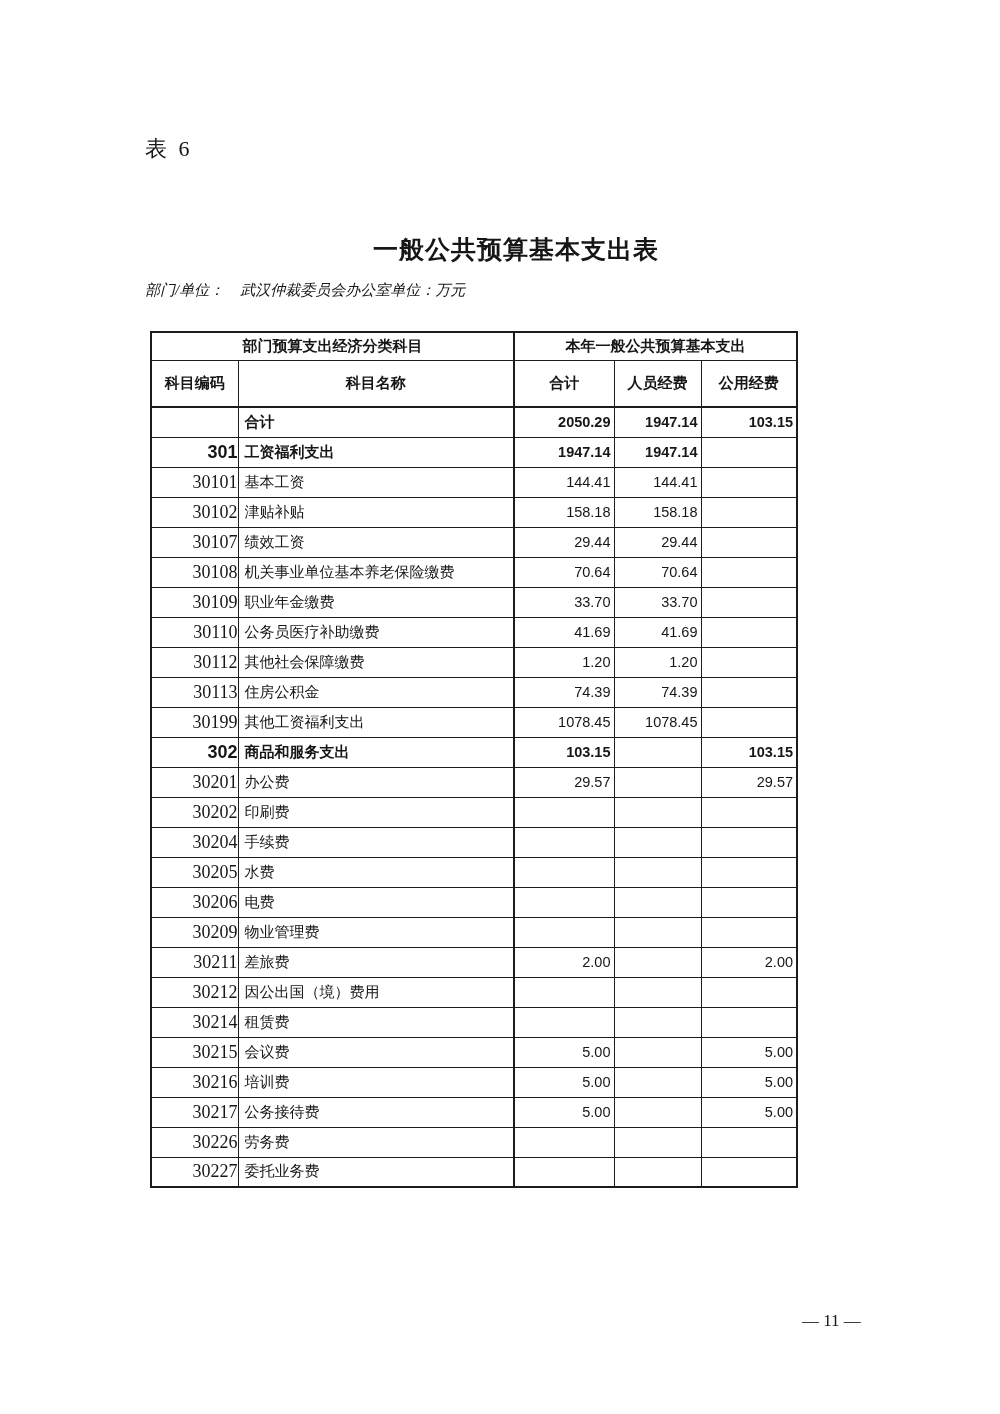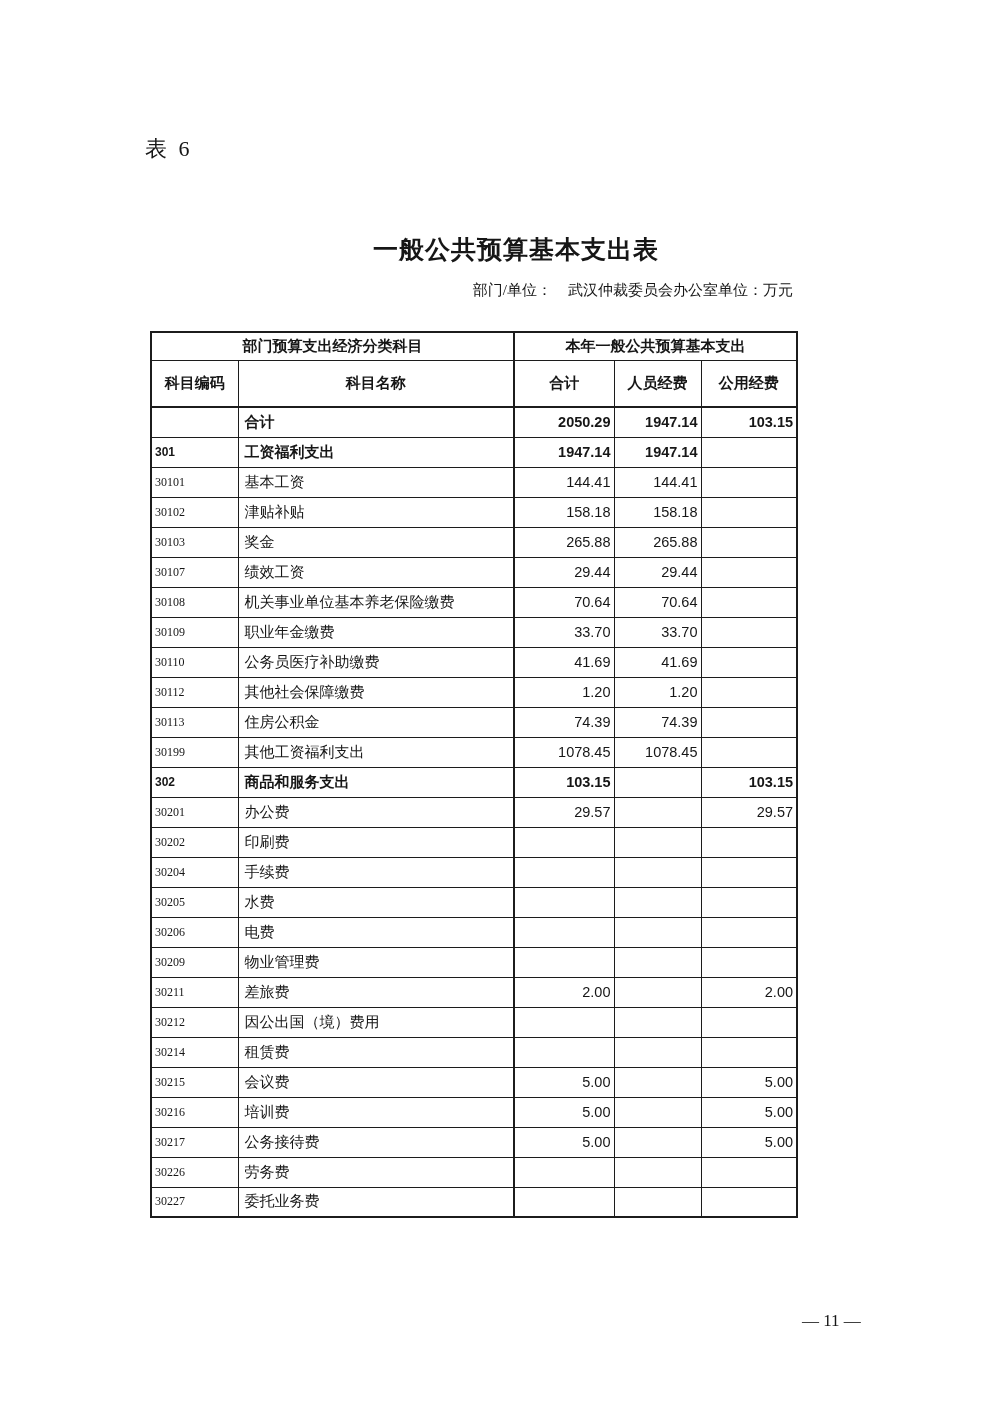--- a/index.html
+++ b/index.html
@@ -15,22 +15,23 @@
     font-size: 22px; letter-spacing: 3px; text-align: center;
   }
   .doc-title {
     position: absolute; top: 233px; left: 0; width: 1000px;
     text-align: center;
     font-family: "Liberation Sans", "DejaVu Sans", sans-serif;
     font-weight: bold; font-size: 25px; letter-spacing: 1px; margin-left: 16px;
   }
   .meta {
     position: absolute; left: 145px; top: 281px; width: 648px;
-    display: flex; justify-content: flex-end;
+    display: flex; justify-content: flex-start;
     font-size: 15px;
+    font-style: italic;
   }
   .meta .dept-value { margin-left: 16px; }
   table.budget-table {
     position: absolute; left: 150px; top: 331px;
     width: 646px;
     border-collapse: collapse; table-layout: fixed;
     border: 2.2px solid #1c1c1c;
     padding-left: 36px;
   }
   .budget-table th, .budget-table td {
@@ -40,22 +41,22 @@
   .budget-table .sep-left { border-left: 2.2px solid #1c1c1c; }
   .budget-table thead tr.h1 { height: 28px; }
   .budget-table thead tr.h2 { height: 47px; margin-top: 30px; }
   .budget-table thead tr.h2 th { border-bottom: 2px solid #1c1c1c; }
   .budget-table tbody tr { height: 30px; }
   .budget-table th {
     font-family: "Liberation Sans", "DejaVu Sans", sans-serif;
     font-weight: bold; font-size: 15px; text-align: center;
   }
   .cell-code {
-    text-align: left; padding-left: 3px;
-    font-size: 12px;
+    text-align: right; padding-left: 3px;
+    font-size: 18px;
   }
   .cell-name {
     text-align: left; padding-left: 6px;
     font-size: 15px;
   }
   .cell-num {
     text-align: right; padding-right: 3px;
     font-family: "Liberation Sans", "DejaVu Sans", sans-serif;
     font-size: 14.5px;
   }
@@ -130,27 +131,20 @@
           <td class="cell-num"></td>
         </tr>
         <tr>
           <td class="cell-code">30102</td>
           <td class="cell-name">津贴补贴</td>
           <td class="cell-num sep-left">158.18</td>
           <td class="cell-num">158.18</td>
           <td class="cell-num"></td>
         </tr>
         <tr>
-          <td class="cell-code">30103</td>
-          <td class="cell-name">奖金</td>
-          <td class="cell-num sep-left">265.88</td>
-          <td class="cell-num">265.88</td>
-          <td class="cell-num"></td>
-        </tr>
-        <tr>
           <td class="cell-code">30107</td>
           <td class="cell-name">绩效工资</td>
           <td class="cell-num sep-left">29.44</td>
           <td class="cell-num">29.44</td>
           <td class="cell-num"></td>
         </tr>
         <tr>
           <td class="cell-code">30108</td>
           <td class="cell-name">机关事业单位基本养老保险缴费</td>
           <td class="cell-num sep-left">70.64</td>

